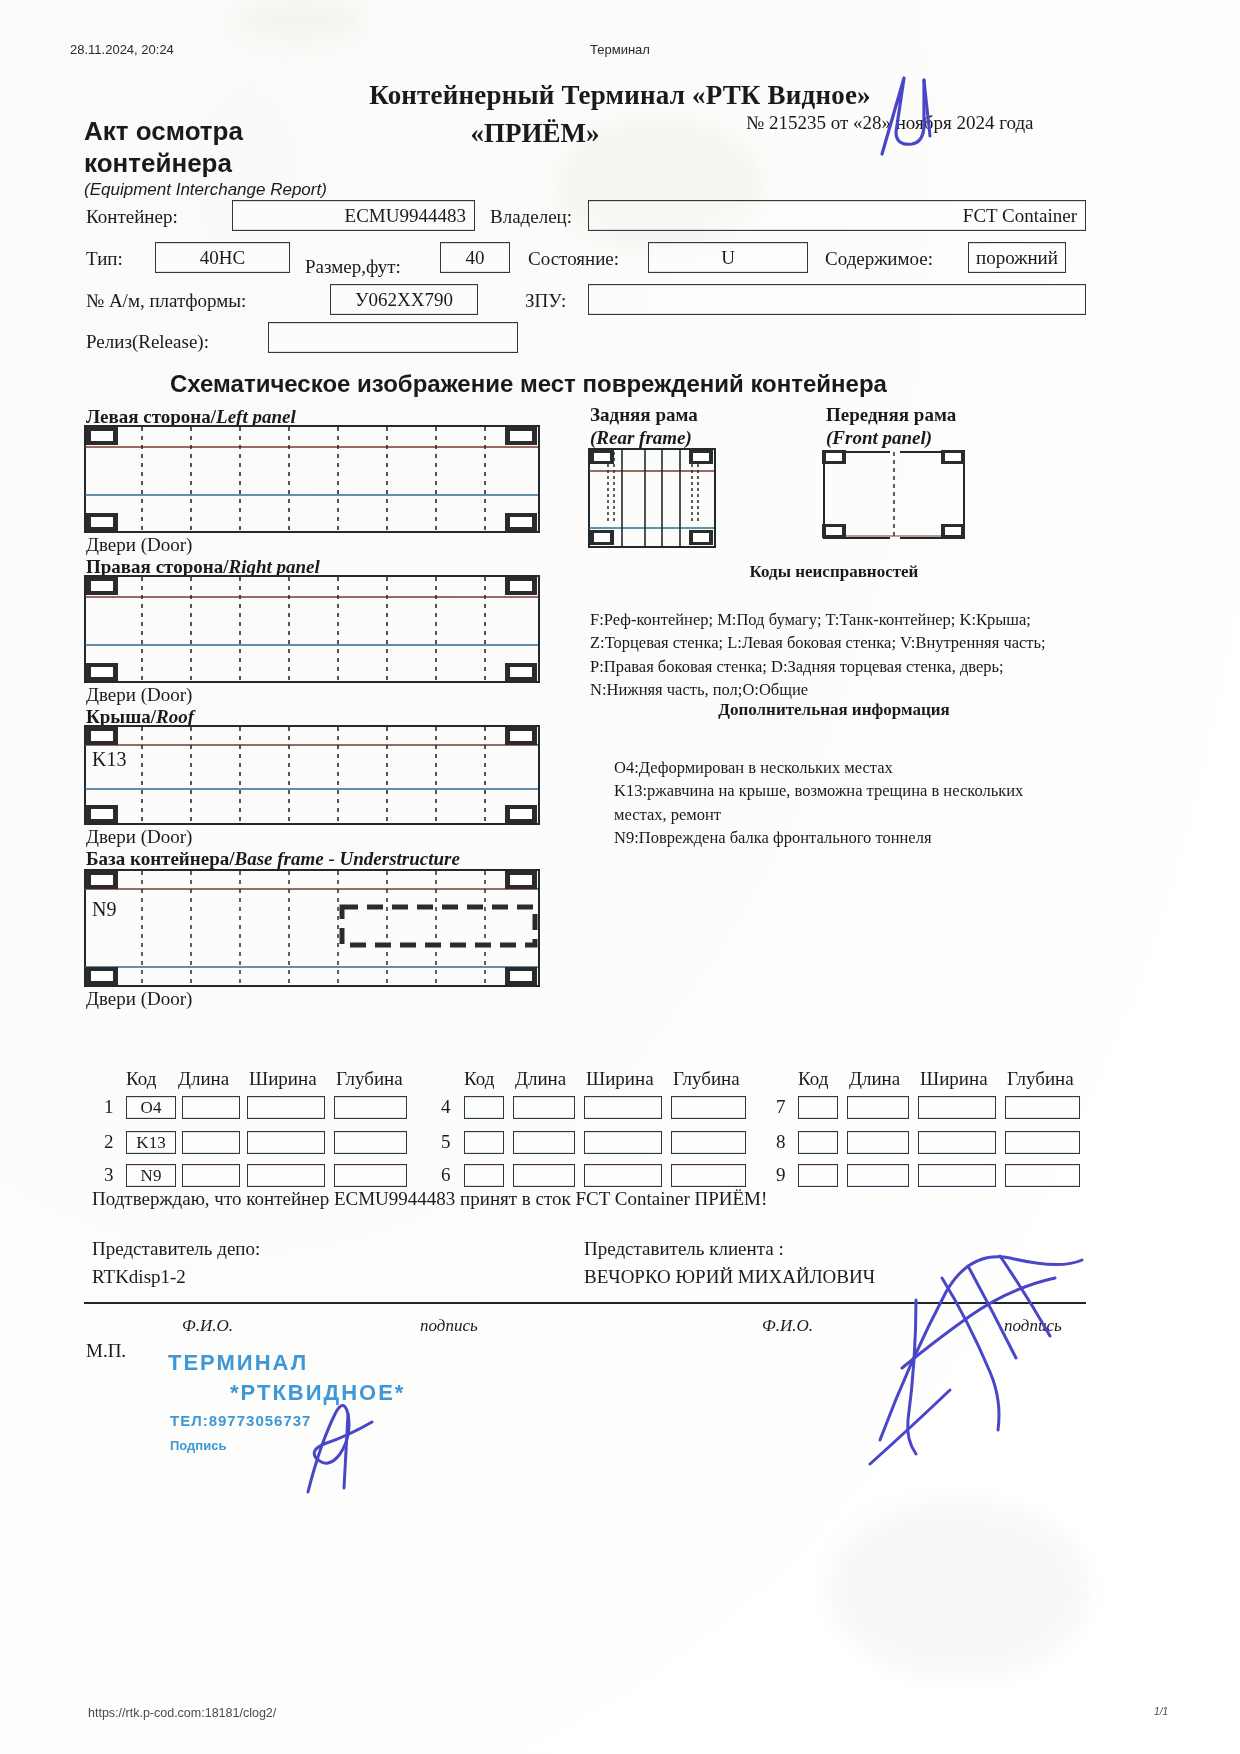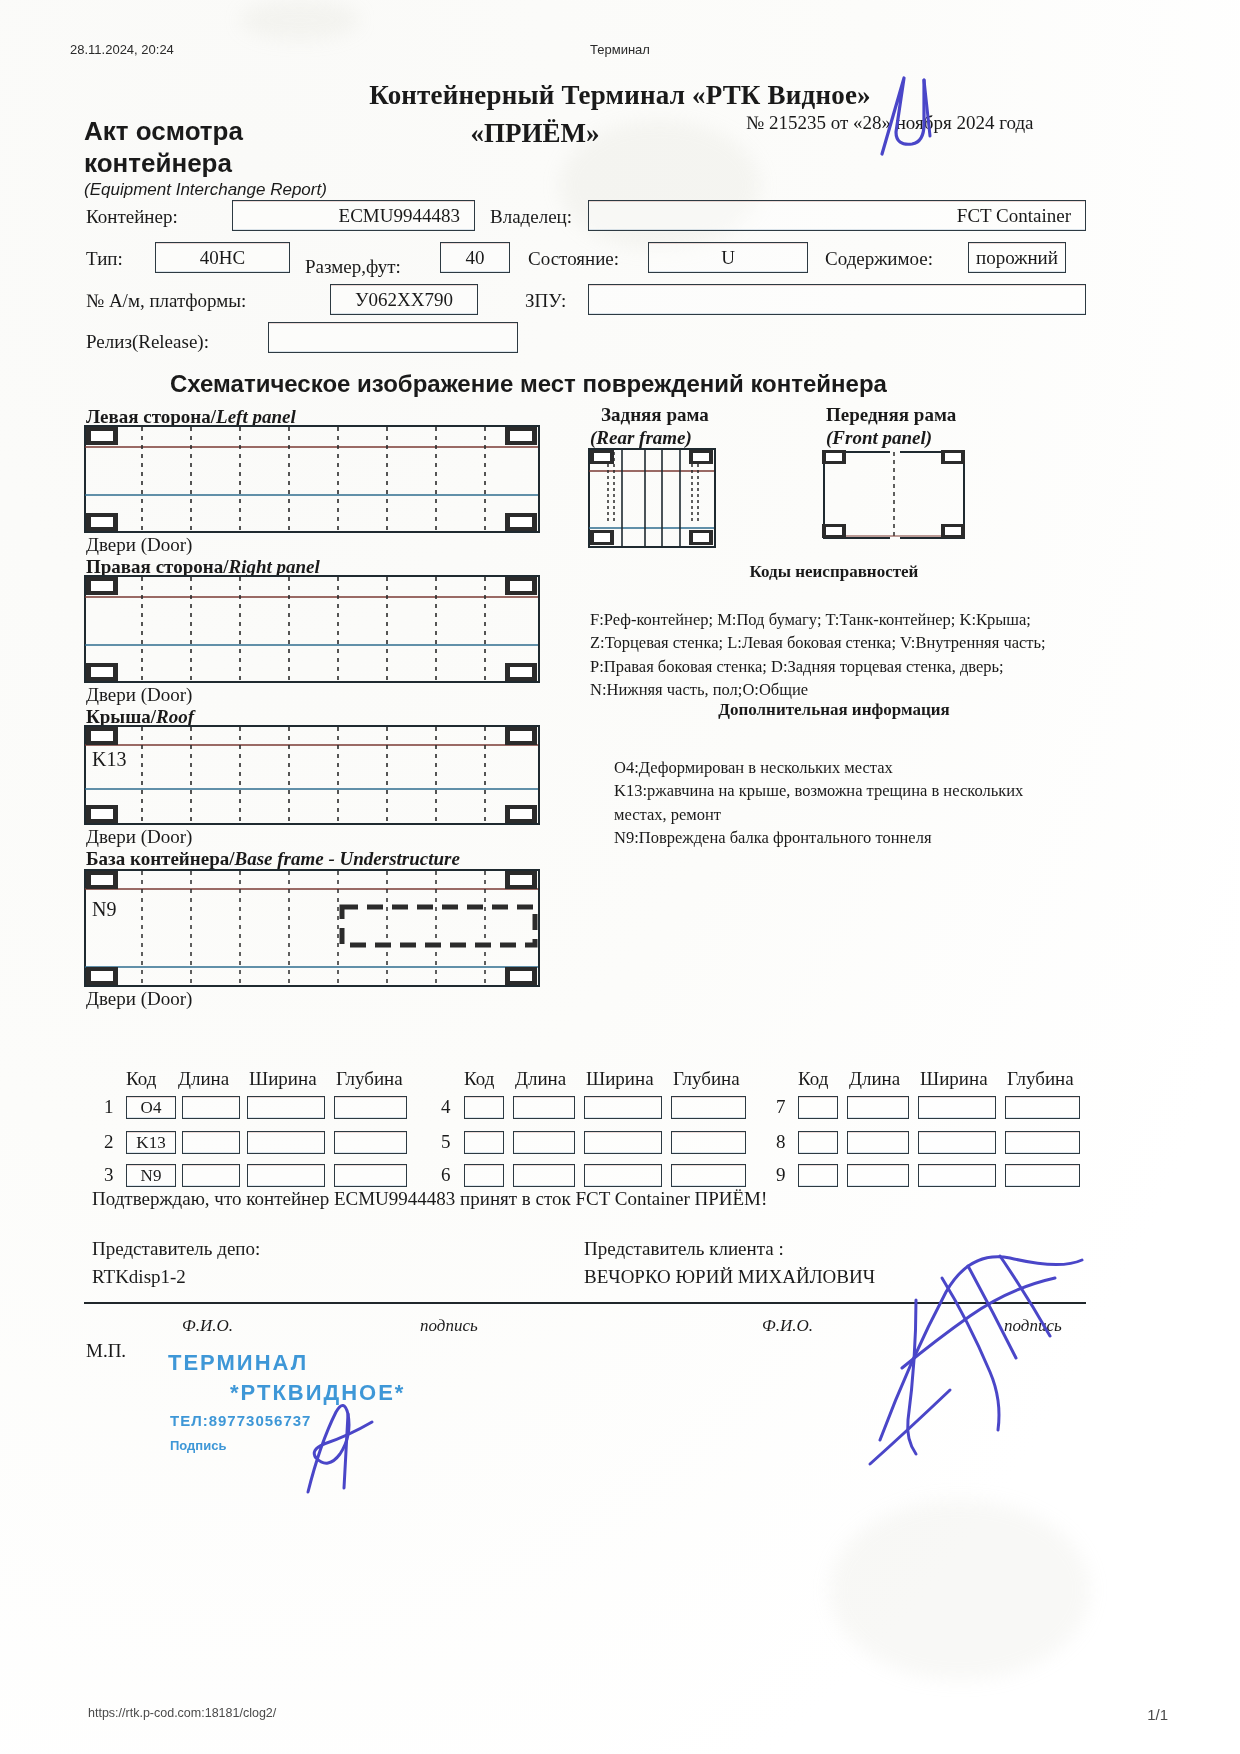--- a/index.html
+++ b/index.html
@@ -36,21 +36,21 @@
   
   .print-meta {
     position: absolute;
     font-family: "Liberation Sans", "DejaVu Sans", sans-serif;
     font-size: 13px;
     color: #2a2a2a;
   }
   .pm-date   { left: 70px;  top: 42px; }
   .pm-title  { left: 0; top: 42px; width: 1240px; text-align: center; }
   .pm-url    { left: 88px;  top: 1706px; font-size: 12.5px; color: #4a4a4a;}
-  .pm-page   { right: 72px; top: 1706px; font-size: 15px; color: #4a4a4a;}
+  .pm-page   { right: 72px; top: 1706px; font-size: 10px; color: #4a4a4a; font-style: italic;}
 
   
   .hdr-company {
     position: absolute;
     left: 0; top: 80px; width: 1240px;
     text-align: center;
     font-size: 27px;
     font-weight: bold;
     letter-spacing: .2px;
   }
@@ -97,21 +97,21 @@
     border: 1.6px solid #2d3a42;
     background: rgba(255,255,255,0.35);
     box-sizing: border-box;
     font-size: 19px;
     line-height: 1;
     display: flex;
     align-items: center;
     justify-content: center;
     box-shadow: 0 .5px 0 rgba(150,40,30,.35) inset, 0 -.5px 0 rgba(30,90,140,.3) inset;
   }
-  .fbox.right { justify-content: flex-end; padding-right: 14px; }
+  .fbox.right { justify-content: flex-end; padding-right: 8px; }
 
   
   .sec-title {
     position: absolute;
     font-family: "Liberation Sans", "DejaVu Sans", sans-serif;
     font-weight: bold;
     font-size: 24px;
   }
   .panel-label {
     position: absolute;
@@ -385,21 +385,21 @@
     <rect x="421" y="2" width="32" height="18" fill="#2b2b2b"></rect>
       <rect x="426" y="6" width="22" height="10" fill="#fff"></rect>
     <rect x="2" y="98" width="32" height="18" fill="#2b2b2b"></rect>
       <rect x="7" y="102" width="22" height="10" fill="#fff"></rect>
     <rect x="421" y="98" width="32" height="18" fill="#2b2b2b"></rect>
       <rect x="426" y="102" width="22" height="10" fill="#fff"></rect>
   </svg>
   <div class="panel-code" style="left:92px; top:898px;">N9</div>
   <div class="door-label" style="left:86px; top:988px;">Двери (Door)</div>
 
-  <div class="panel-label" style="left:590px; top:404px;margin-left:11px;">Задняя рама</div>
+  <div class="panel-label" style="left:590px; top:404px;">Задняя рама</div>
   <div class="panel-label" style="left:590px; top:427px; font-style:italic;">(Rear frame)</div>
   <svg class="diagram" style="left:588px; top:448px;" width="128" height="100" viewBox="0 0 128 100">
     <rect x="1" y="1" width="126" height="98" fill="none" stroke="#1f2a30" stroke-width="2"></rect>
     <line x1="1" y1="23" x2="126" y2="23" stroke="#7a3a33" stroke-width="1.3"></line>
     <line x1="1" y1="80" x2="126" y2="80" stroke="#2e6c8e" stroke-width="1.3"></line>
     <g stroke="#1f2a30" stroke-width="1.6" fill="none">
       <line x1="34" y1="2" x2="34" y2="98"></line>
       <line x1="57" y1="2" x2="57" y2="98"></line>
       <line x1="74" y1="2" x2="74" y2="98"></line>
       <line x1="92" y1="2" x2="92" y2="98"></line>

